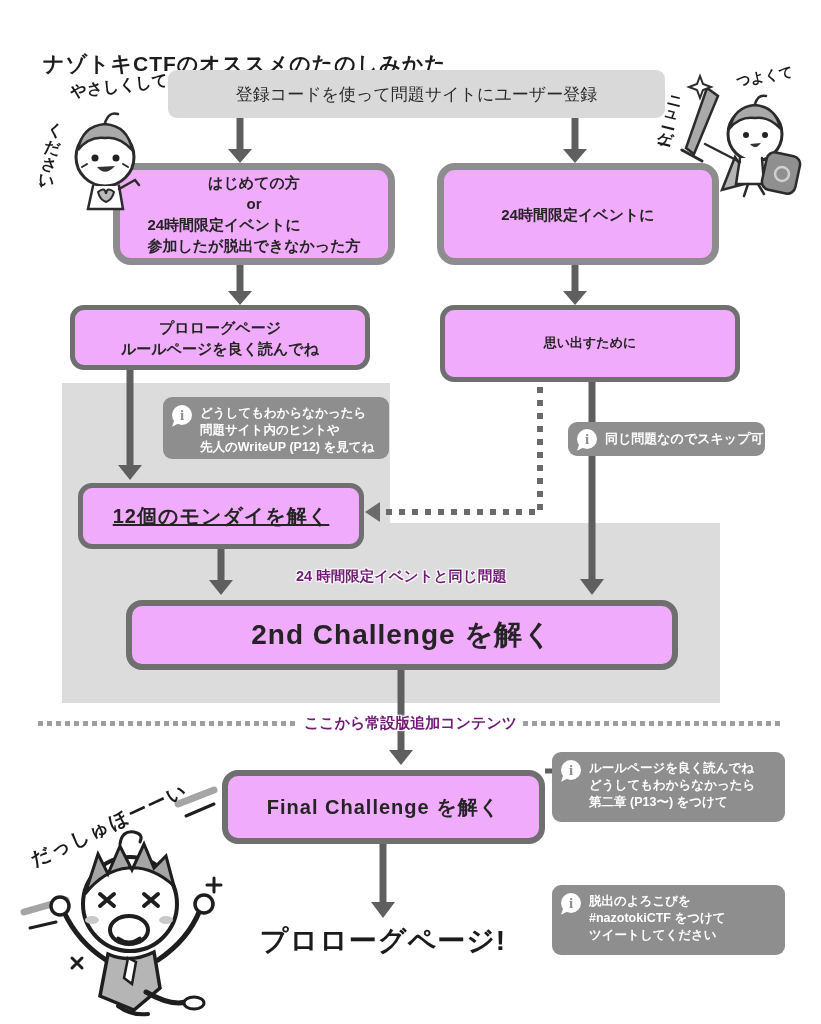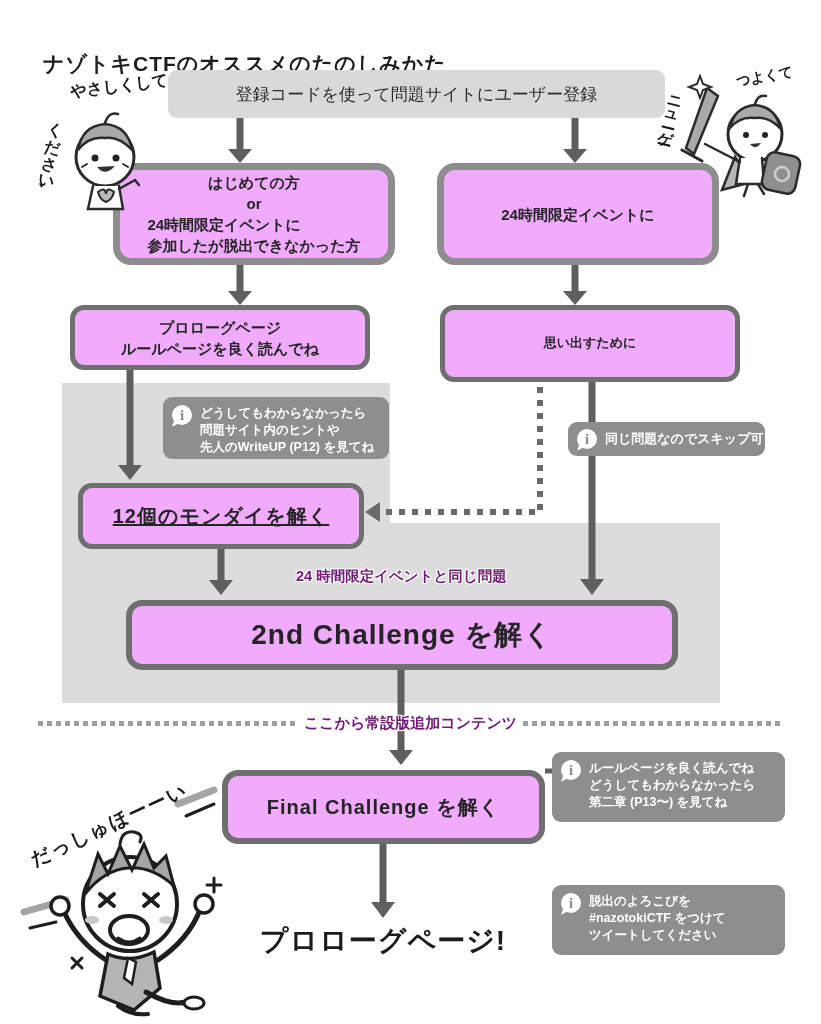--- a/index.html
+++ b/index.html
@@ -173,21 +173,21 @@
 
   <div class="callout" id="callout-skip">
     <span class="info-icon">i</span>
     <div>同じ問題なのでスキップ可</div>
   </div>
 
   <div class="callout" id="callout-final">
     <span class="info-icon">i</span>
     <div>ルールページを良く読んでね</div>
     <div>どうしてもわからなかったら</div>
-    <div>第二章 (P13〜) を見てね</div>
+    <div>第二章 (P13〜) をつけて</div>
   </div>
 
   <div class="callout" id="callout-tweet">
     <span class="info-icon">i</span>
     <div>脱出のよろこびを</div>
     <div>#nazotokiCTF をつけて</div>
     <div>ツイートしてください</div>
   </div>
 
   <div class="abs mascot" id="mascot-top-left">

